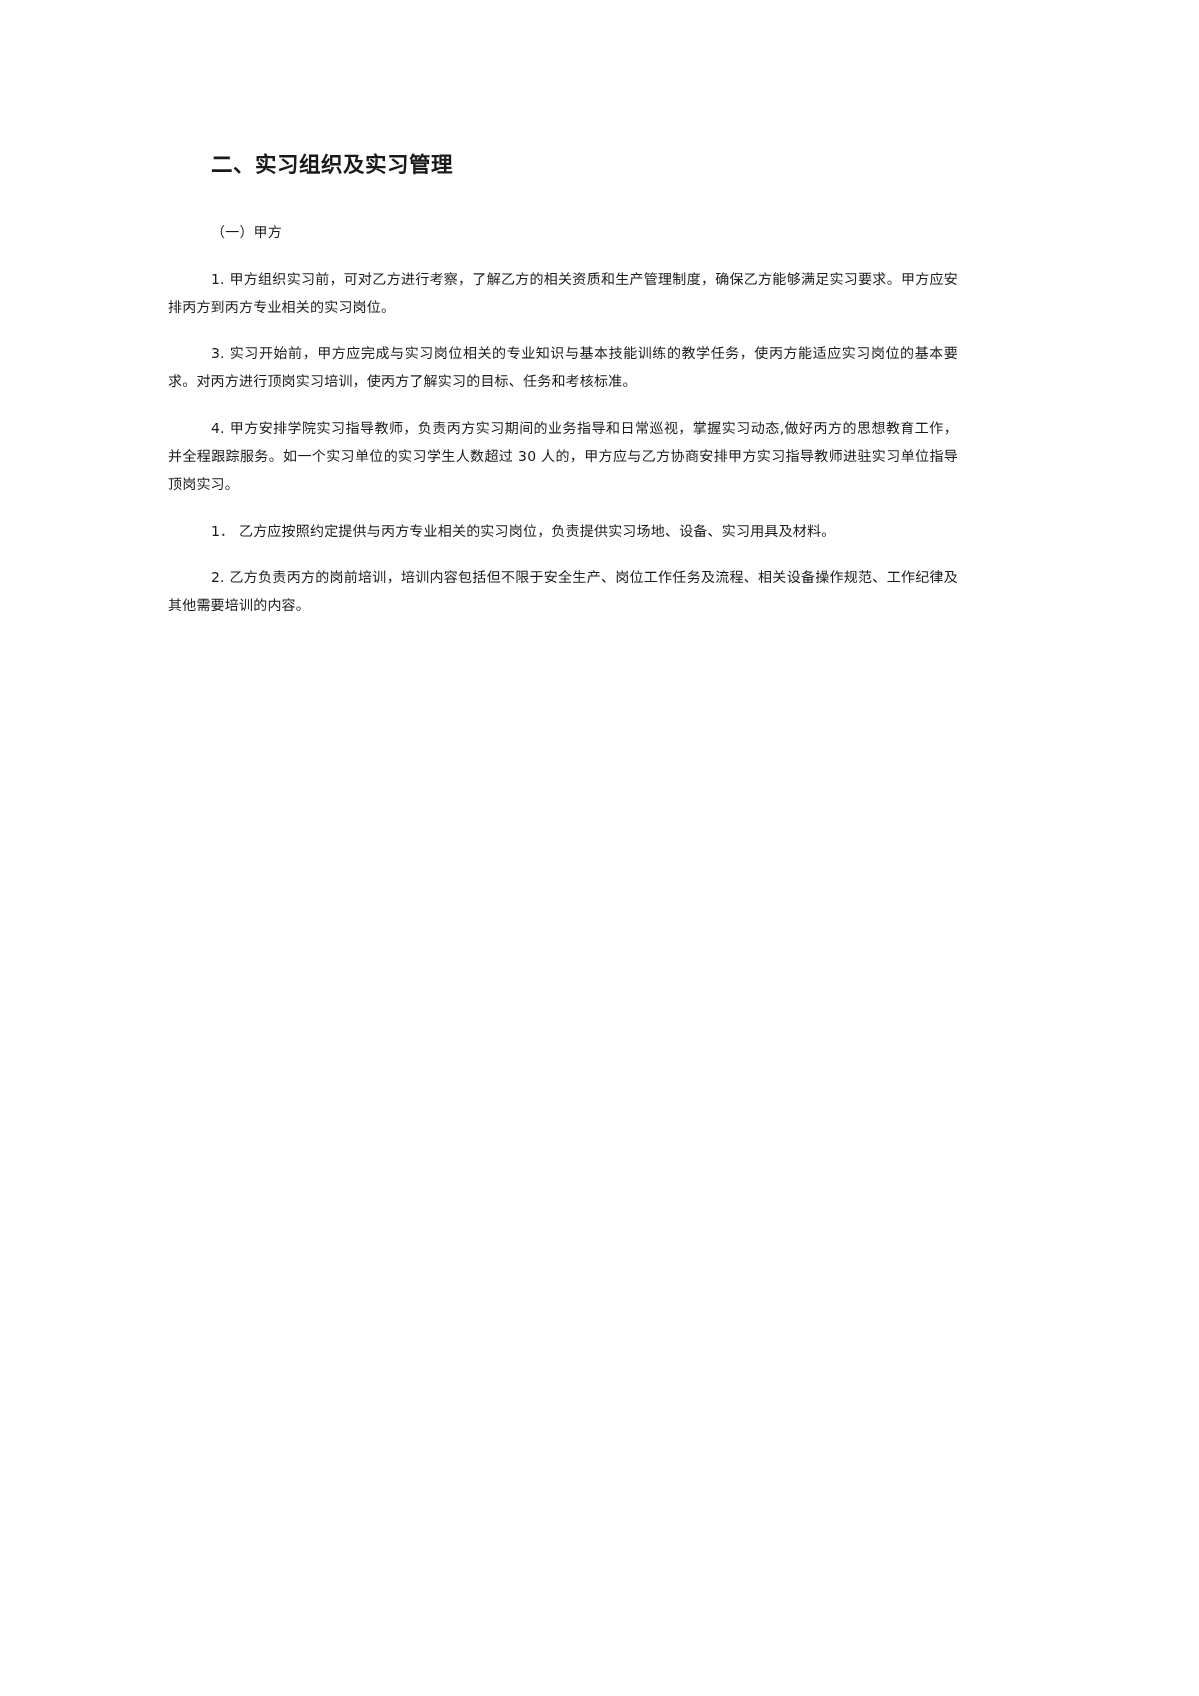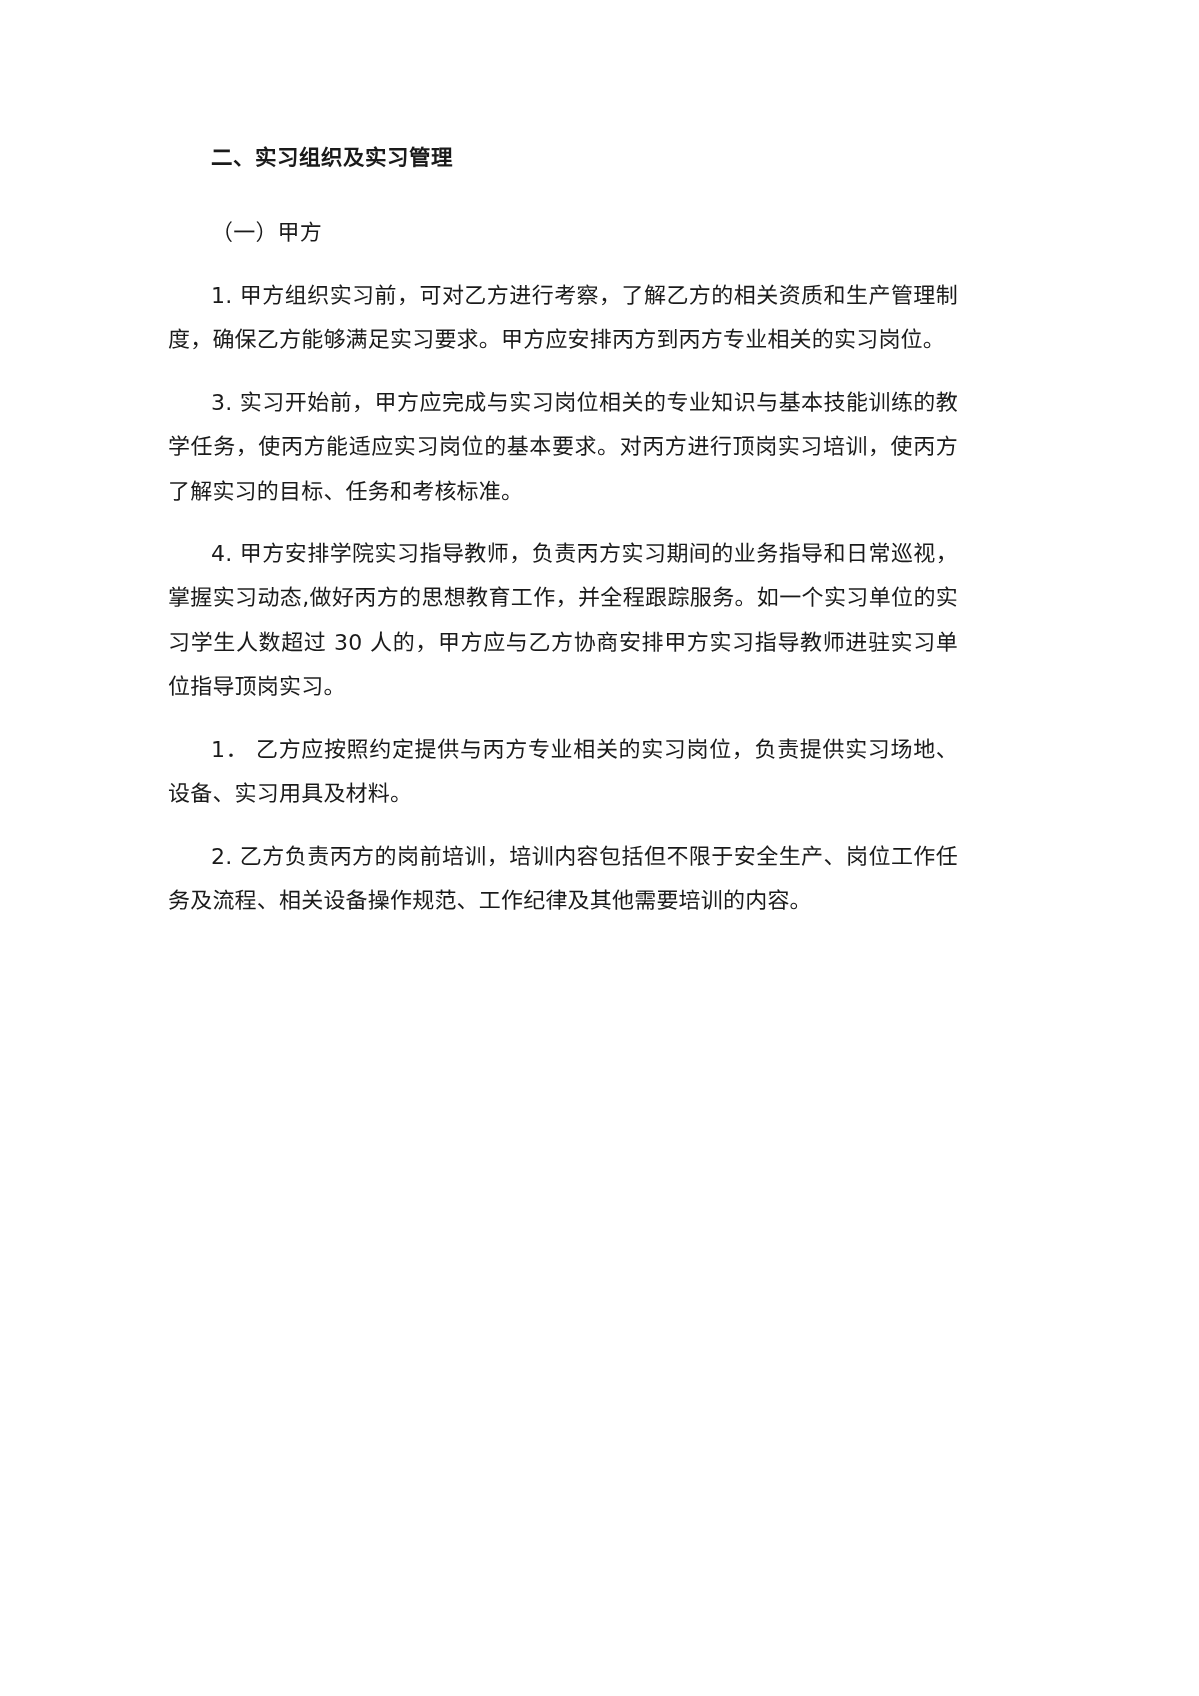--- a/index.html
+++ b/index.html
@@ -8,42 +8,42 @@
     background: #ffffff;
   }
   body {
     font-family: "DejaVu Sans", "Liberation Sans", sans-serif;
     color: #1a1a1a;
   }
   .page {
     position: relative;
     width: 1199px;
     height: 1263px;
-    margin: 1px auto;
+    margin: 8px auto;
     background: #ffffff;
     box-sizing: border-box;
     overflow: hidden;
     text-decoration: underline;
   }
   .content {
     position: absolute;
     left: 168px;
     top: 140px;
     width: 790px;
   }
   .heading {
     font-size: 21.5px;
     font-weight: bold;
     letter-spacing: 0.5px;
     line-height: 1.6;
     margin: 0 0 36px 0;
     text-indent: 43px;
   }
   .para {
-    font-size: 22px;
+    font-size: 14px;
     line-height: 2.02;
     margin: 0 0 18px 0;
     text-indent: 43px;
     text-align: justify;
     letter-spacing: 0.2px;
   }
   .para.sub {
     text-indent: 43px;
   }
   .page-number {

